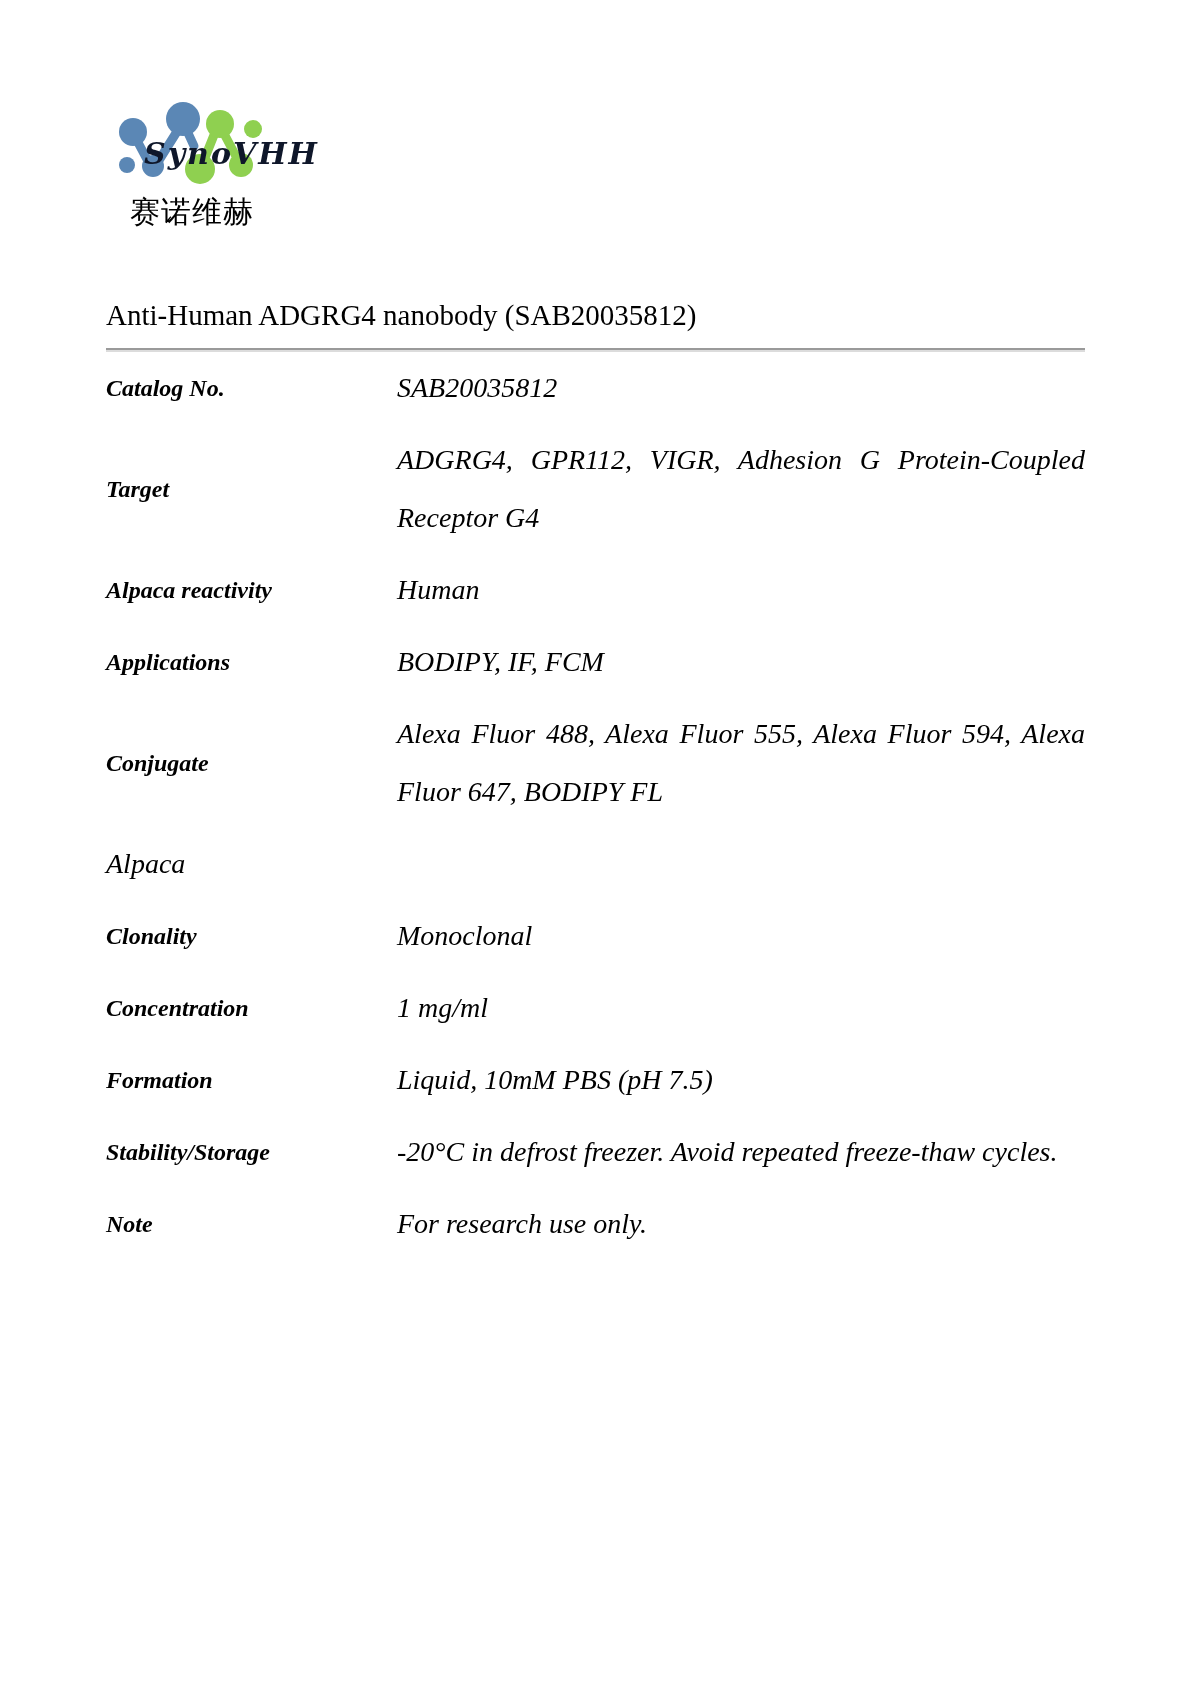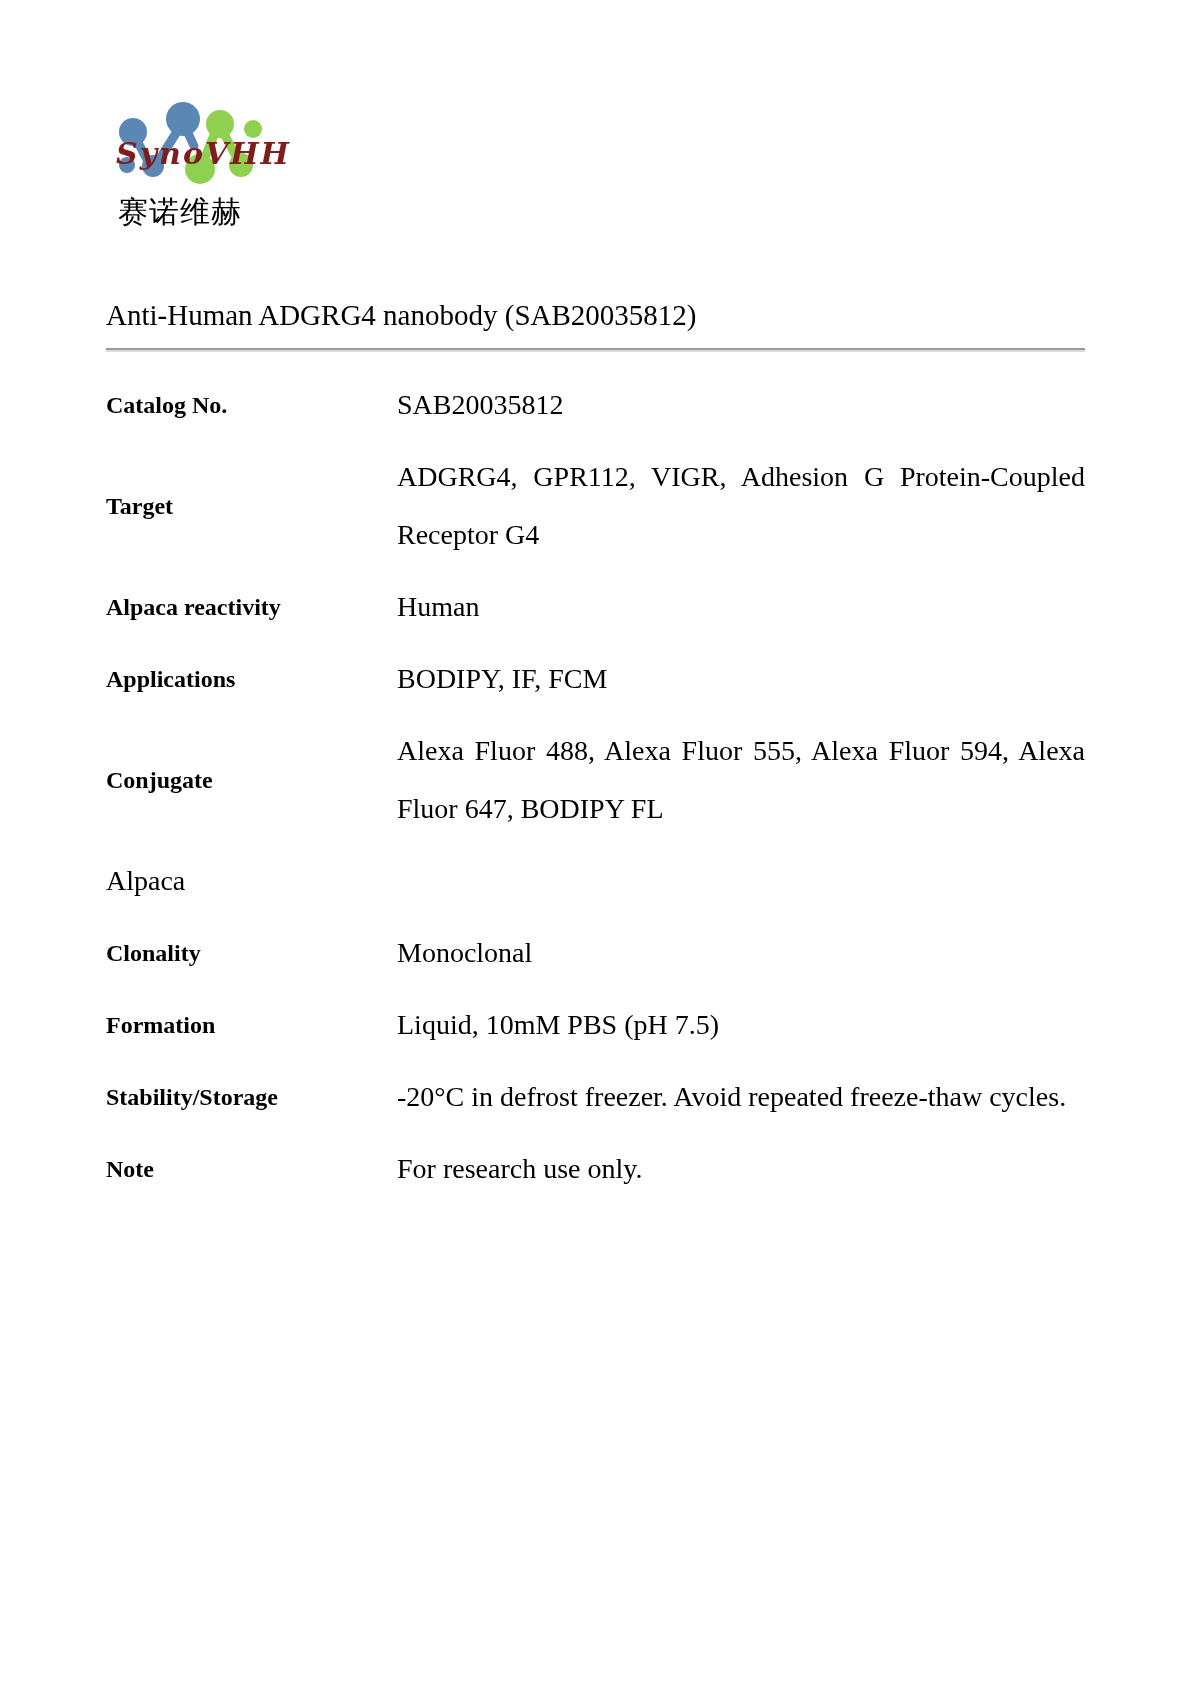--- a/index.html
+++ b/index.html
@@ -17,33 +17,33 @@
     height: 1684px;
     padding: 88px 105px 0 106px;
   }
 
   
   .logo-block { position: relative; width: 300px; }
   .logo-art { position: relative; width: 170px; height: 96px; margin-left: -6px; }
   .logo-art svg { display: block; }
   .brand-script {
     position: absolute;
-    left: 16px;
+    left: 44px;
     top: 48px;
     font-family: "DejaVu Serif", serif;
     font-style: italic;
     font-weight: bold;
     font-size: 30px;
     letter-spacing: 2px;
-    color: #7f1d1d;
+    color: #0f172a;
     white-space: nowrap;
   }
   .company-cn {
     margin-top: 8px;
-    margin-left: 12px;
+    margin-left: 24px;
     font-size: 30px;
     letter-spacing: 1px;
     font-family: "DejaVu Sans", sans-serif;
     color: #000;
   }
 
   
   .doc-title {
     margin-top: 62px;
     font-size: 29px;
@@ -53,21 +53,21 @@
   }
   .title-rule {
     margin-top: 13px;
     height: 2px;
     background: #9a9a9a;
     box-shadow: 0 2px 0 #dcdcdc;
     border: none;
   }
 
   
-  .spec-table { margin-top: 19px; }
+  .spec-table { margin-top: 2px; font-style: italic; }
   .row {
     display: flex;
     align-items: center;
     padding: 7px 0;
   }
   .label {
     width: 291px;
     flex: 0 0 291px;
     font-weight: bold;
     font-size: 24px;
@@ -156,20 +156,24 @@
       <div class="value">Alpaca</div>
     </div>
 
 
     <div class="row">
       <div class="label">Clonality</div>
       <div class="value">Monoclonal</div>
     </div>
 
 
+    <div class="row">
+      <div class="label">Concentration</div>
+      <div class="value">1 mg/ml</div>
+    </div>
 
     <div class="row">
       <div class="label">Formation</div>
       <div class="value">Liquid, 10mM PBS (pH 7.5)</div>
     </div>
 
     <div class="row">
       <div class="label">Stability/Storage</div>
       <div class="value">-20°C in defrost freezer. Avoid repeated freeze-thaw cycles.</div>
     </div>

